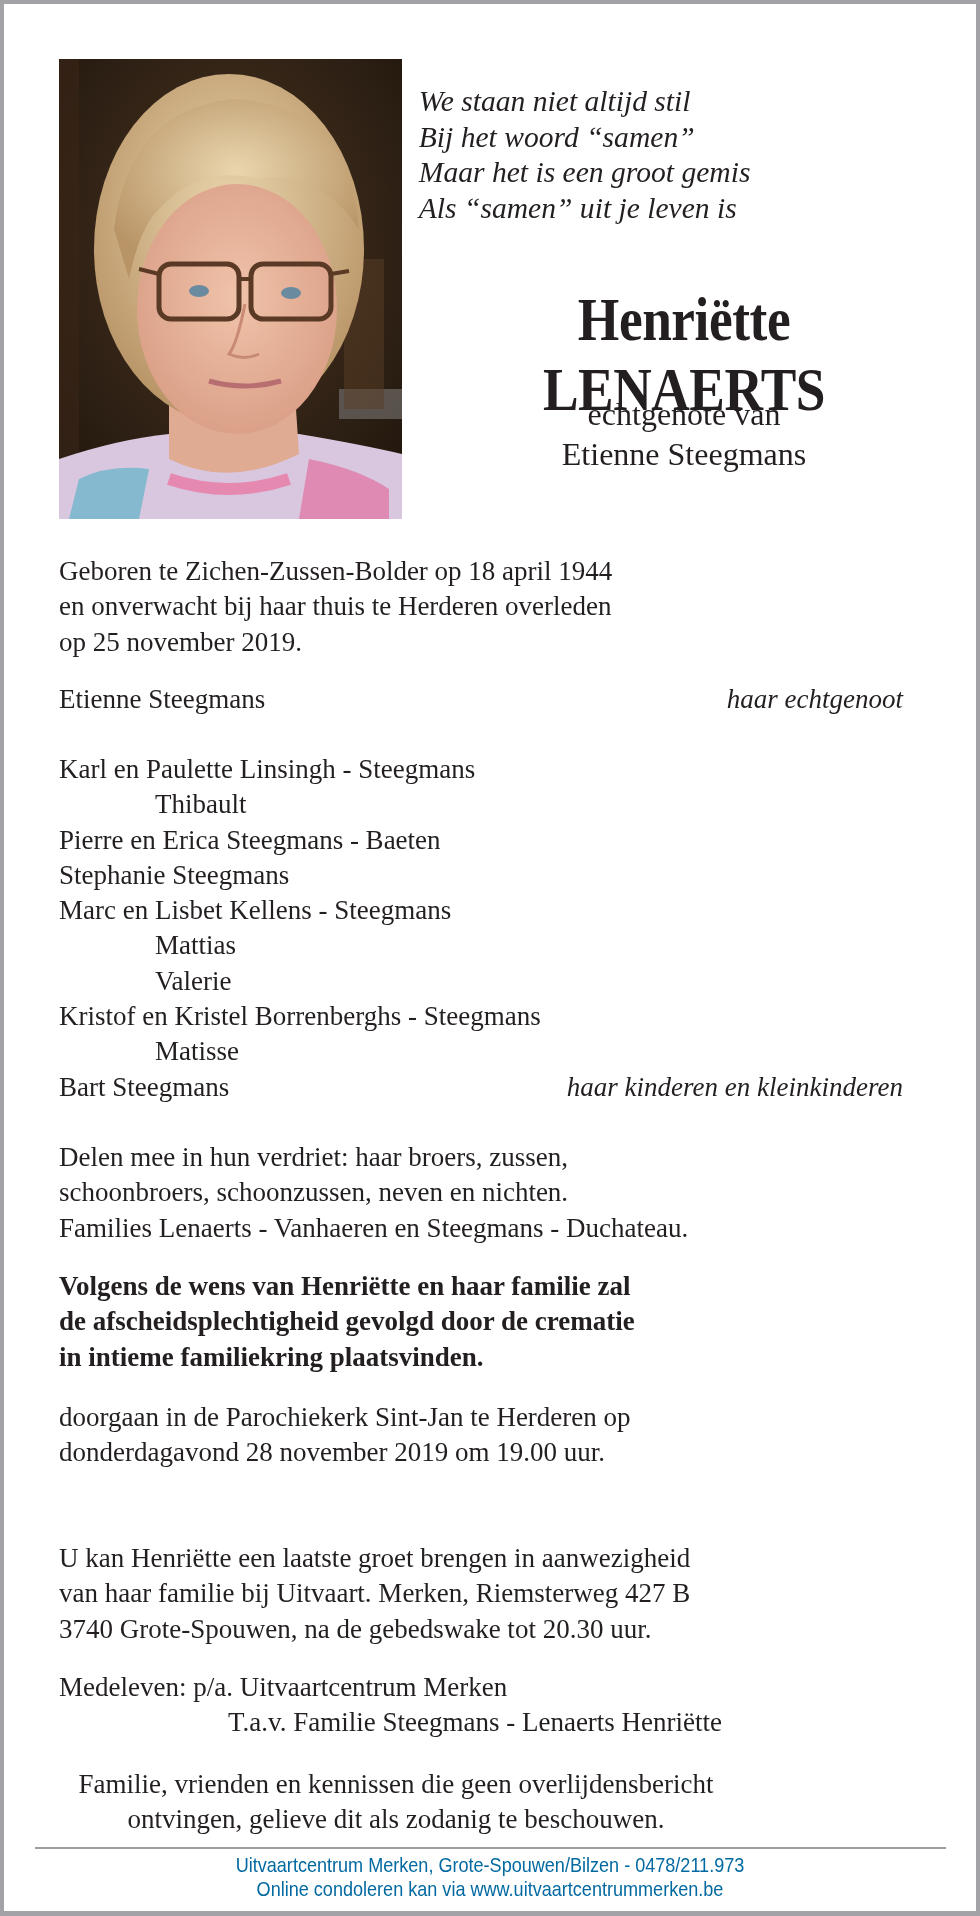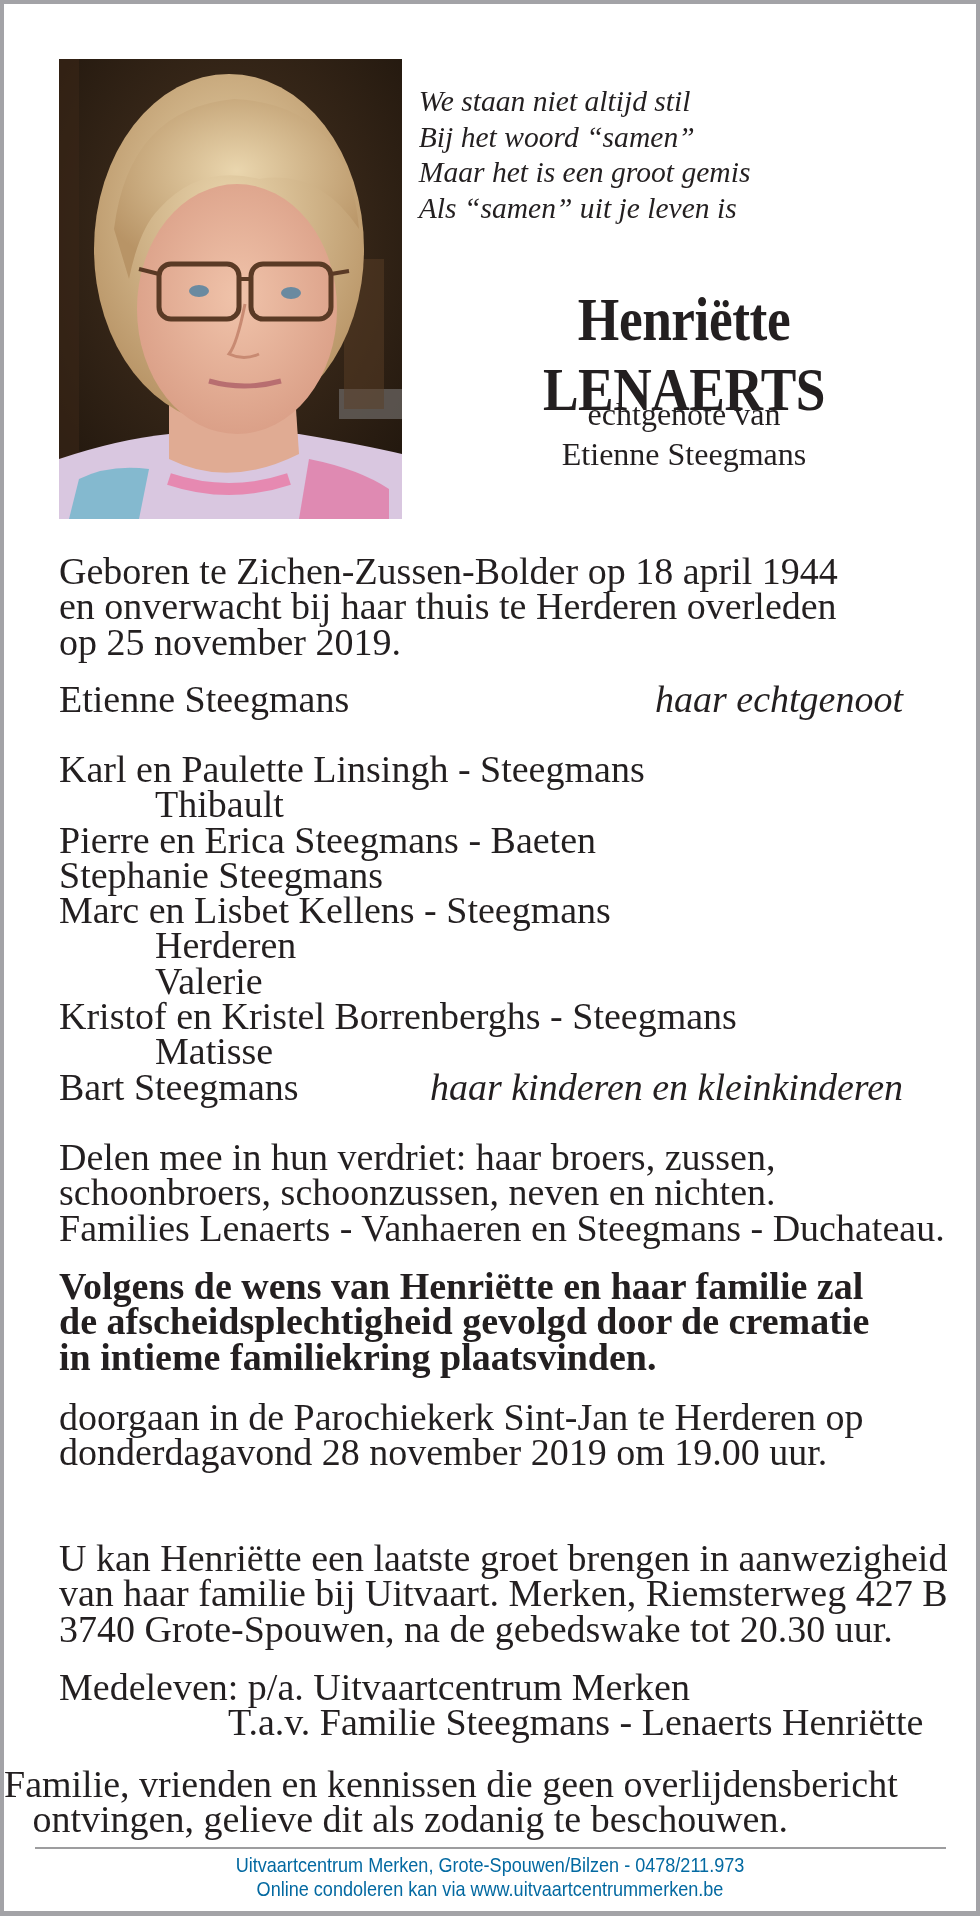--- a/index.html
+++ b/index.html
@@ -21,21 +21,21 @@
   .poem div { transform: scaleX(1.02); }
   .name {
     position: absolute; left: 422px; top: 280px; width: 516px; text-align: center;
     font-weight: bold; font-size: 62px; line-height: 70px; letter-spacing: -0.5px;
     transform: scaleX(0.86); transform-origin: center;
   }
   .spouse {
     position: absolute; left: 420px; top: 390px; width: 520px; text-align: center;
     font-size: 32px; line-height: 40px;
   }
-  .txt { font-size: 38px; line-height: 35.3px; }
+  .txt { font-size: 27px; line-height: 35.3px; }
   .block { position: absolute; left: 55px; width: 880px; }
   .line { height: 35.3px; white-space: nowrap; }
   .ind { padding-left: 96px; }
   .right-it { position: absolute; right: 36px; font-style: italic; }
   .bold { font-weight: bold; }
   .center { text-align: center; }
   .rule {
     position: absolute; left: 31px; top: 1843px; width: 911px; height: 2px; background: #9d9d9f;
   }
   .footer {
@@ -125,21 +125,21 @@
       <span class="right-it">haar echtgenoot</span>
     </div>
   </div>
 
   <div class="block txt" style="top:748px;font-family:Liberation Serif, serif;">
     <div class="line">Karl en Paulette Linsingh - Steegmans</div>
     <div class="line ind">Thibault</div>
     <div class="line">Pierre en Erica Steegmans - Baeten</div>
     <div class="line">Stephanie Steegmans</div>
     <div class="line">Marc en Lisbet Kellens - Steegmans</div>
-    <div class="line ind">Herderen</div>
+    <div class="line ind">Mattias</div>
     <div class="line ind">Valerie</div>
     <div class="line">Kristof en Kristel Borrenberghs - Steegmans</div>
     <div class="line ind">Matisse</div>
     <div class="line" style="position:relative;">
       <span>Bart Steegmans</span>
       <span class="right-it">haar kinderen en kleinkinderen</span>
     </div>
   </div>
 
   <div class="block txt" style="top:1136px;">
@@ -163,21 +163,21 @@
     <div class="line">U kan Henriëtte een laatste groet brengen in aanwezigheid</div>
     <div class="line">van haar familie bij Uitvaart. Merken, Riemsterweg 427 B</div>
     <div class="line">3740 Grote-Spouwen, na de gebedswake tot 20.30 uur.</div>
   </div>
 
   <div class="block txt" style="top:1666px;">
     <div class="line">Medeleven: p/a. Uitvaartcentrum Merken</div>
     <div class="line" style="padding-left:169px;">T.a.v. Familie Steegmans - Lenaerts Henriëtte</div>
   </div>
 
-  <div class="abs txt center" style="left:0; top:1763px; width:784px;text-align:right;">
+  <div class="abs txt center" style="left:0; top:1763px; width:784px;">
     <div class="line">Familie, vrienden en kennissen die geen overlijdensbericht</div>
     <div class="line">ontvingen, gelieve dit als zodanig te beschouwen.</div>
   </div>
 
   <div class="rule"></div>
 
   <div class="footer">
     <div>Uitvaartcentrum Merken, Grote-Spouwen/Bilzen - 0478/211.973</div>
     <div>Online condoleren kan via www.uitvaartcentrummerken.be</div>
   </div>

